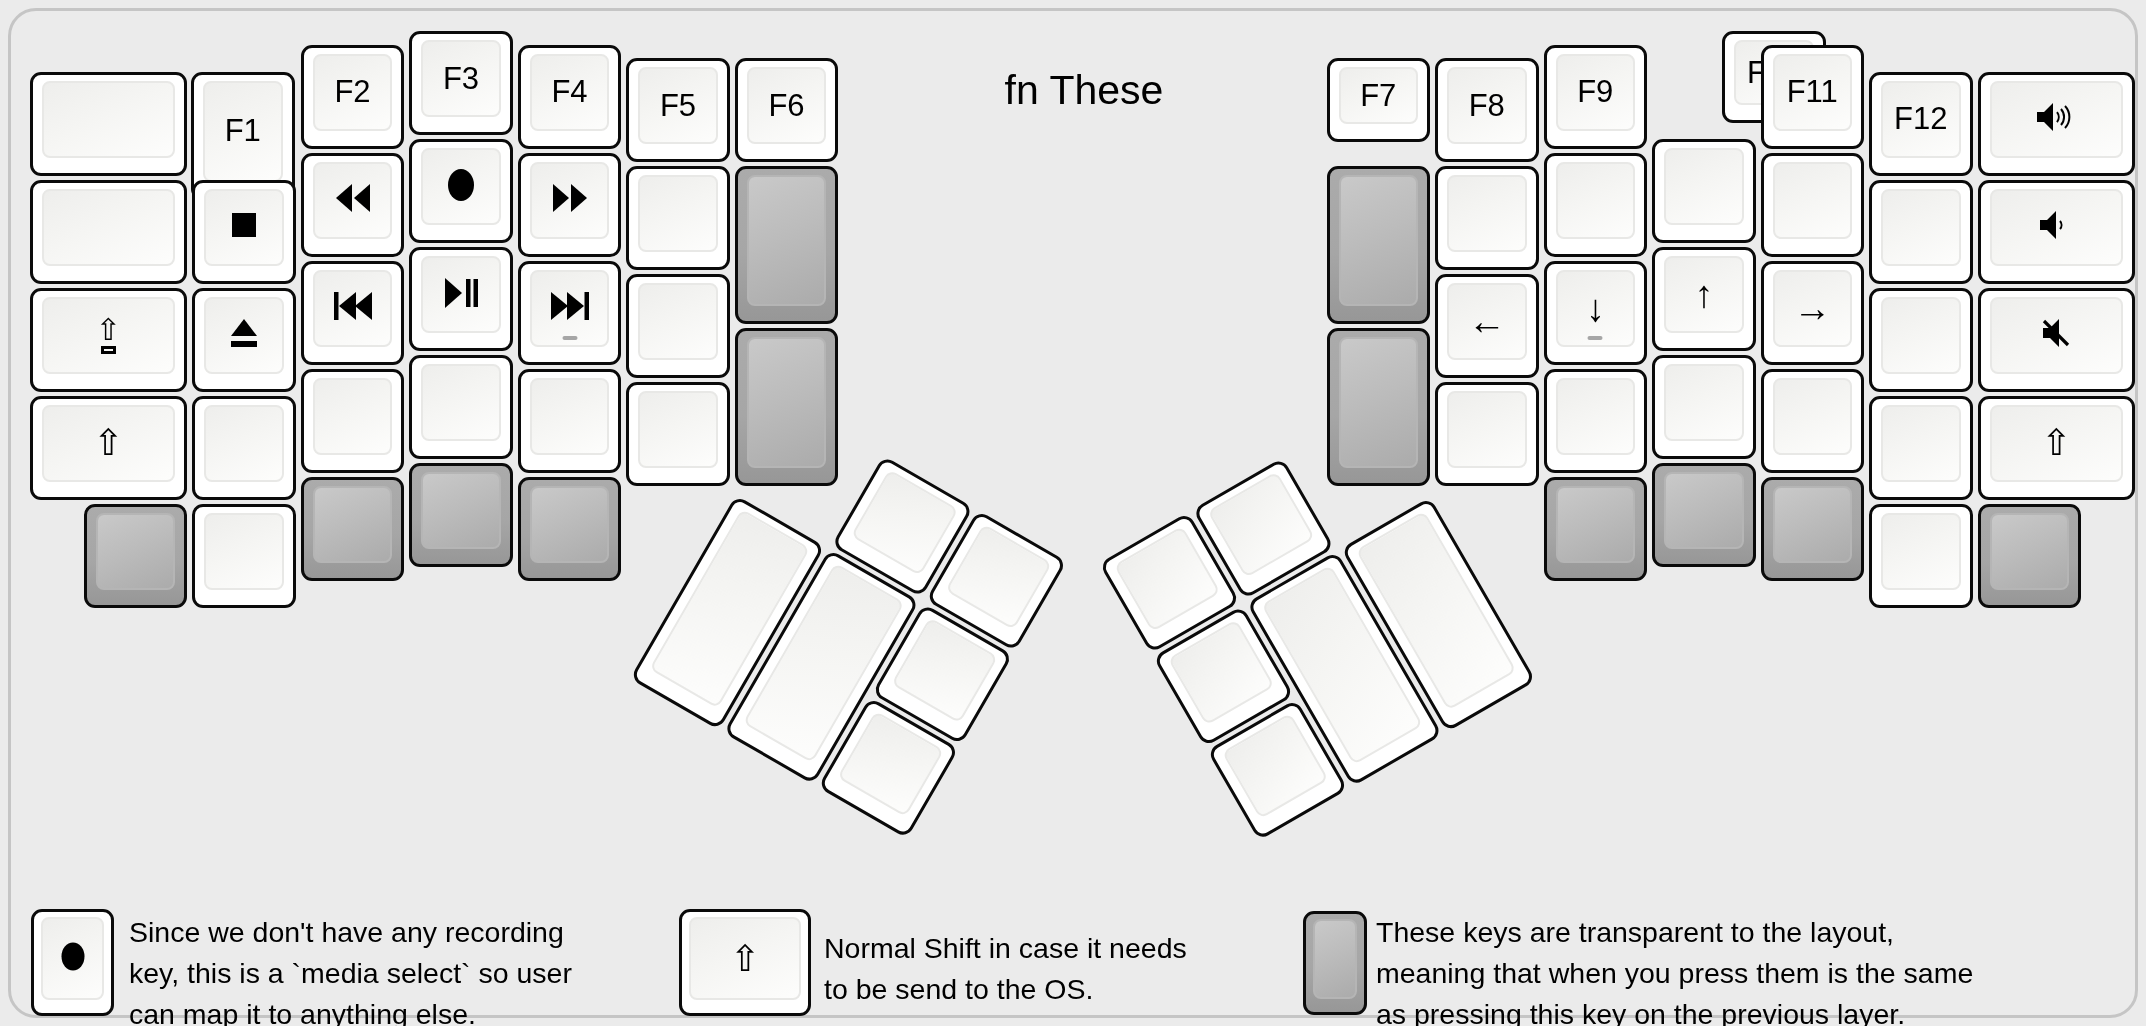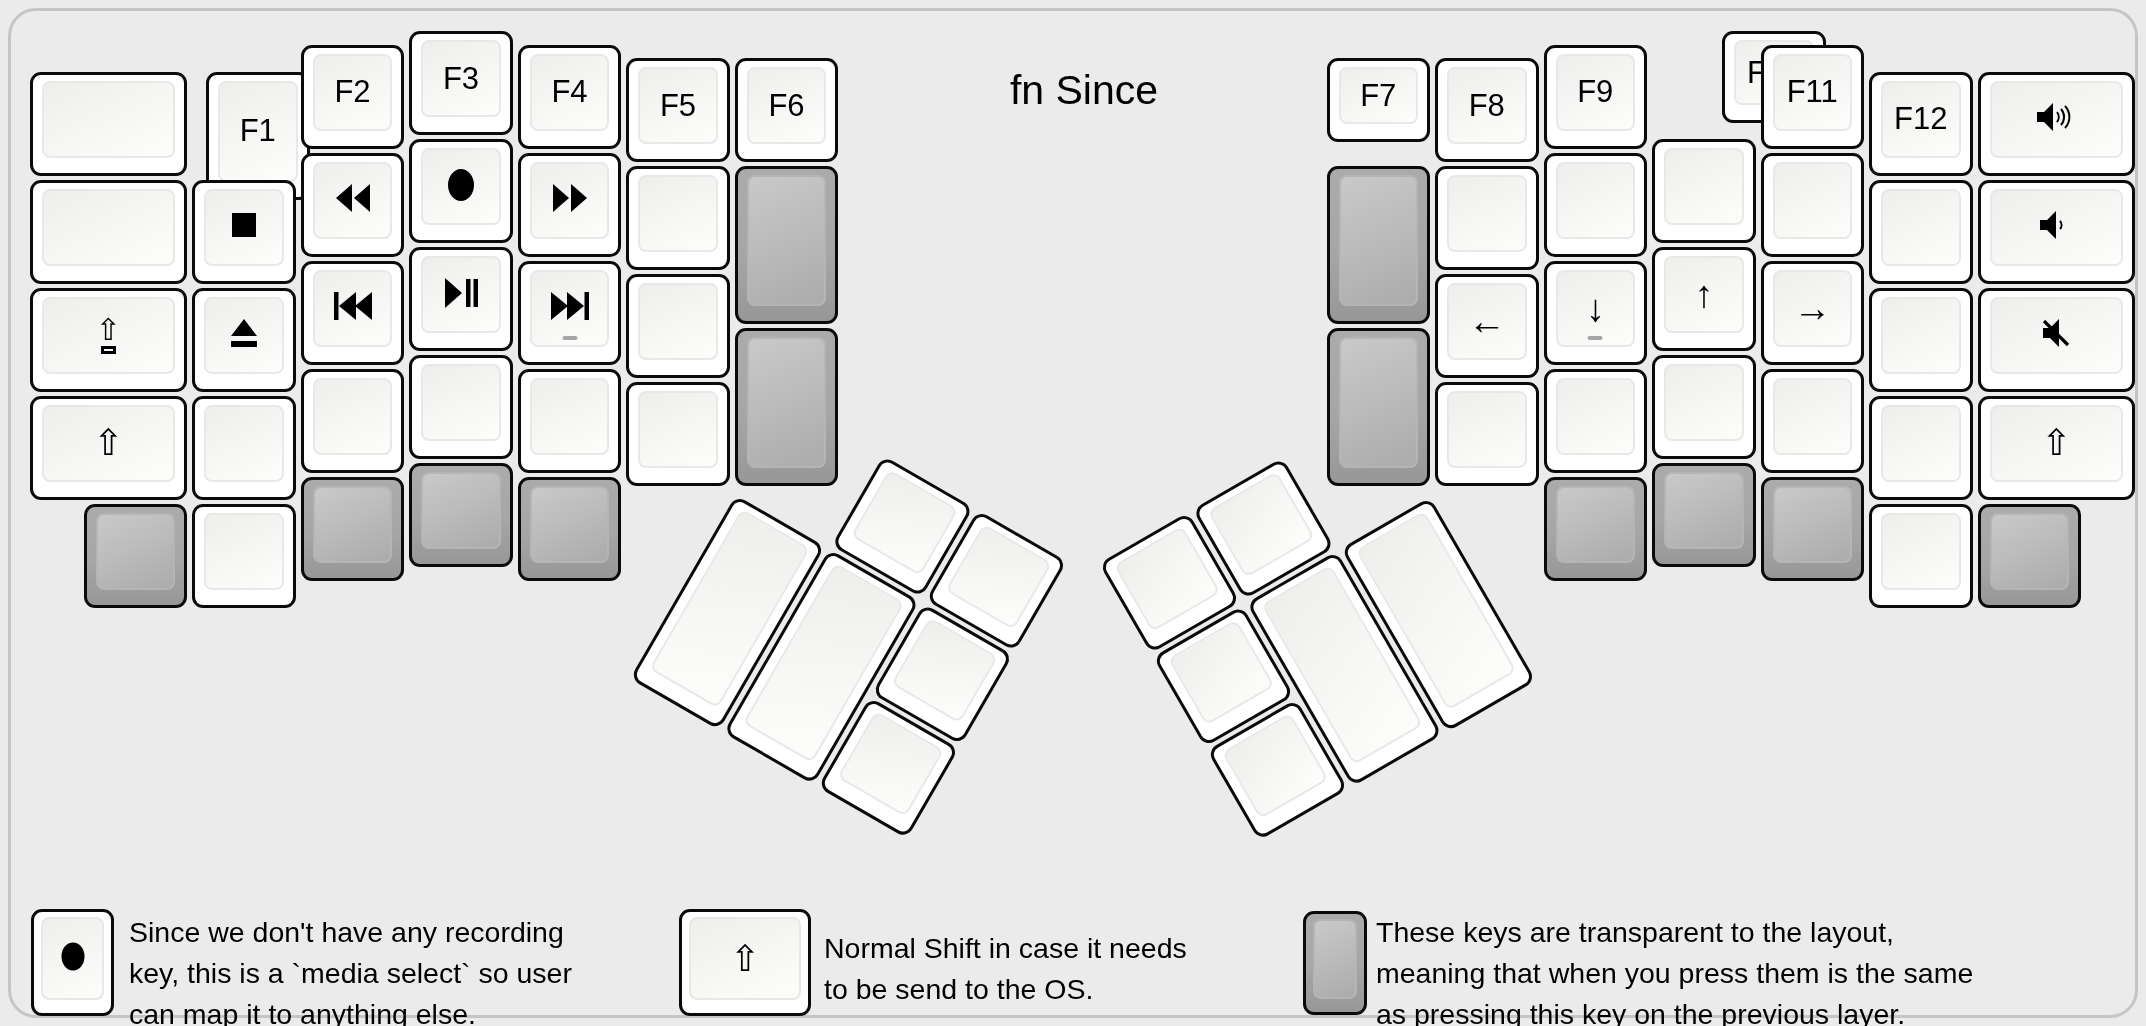--- a/index.html
+++ b/index.html
@@ -27,42 +27,42 @@
   .capsglyph .arrow{font-size:30px;line-height:28px;color:#000;}
   .capsglyph .bar{width:15px;height:8px;box-sizing:border-box;border:3px solid #000;margin-top:2px;}
   .thumb{position:absolute;width:0;height:0;transform-origin:0 0;}
   .legend-text{position:absolute;font-size:28.5px;line-height:41px;color:#000;white-space:pre-line;}
   .small-keytop .keytop{left:7px;right:7px;top:5px;bottom:13px;}
 </style>
 </head>
 <body>
 
 <div id="frame">
-  <div id="page-title">fn Since</div>
+  <div id="page-title">fn These</div>
   <div id="board-left">
       <div class="key white" style="left: 18.5px; top: 60.5px; width: 157.75px; height: 104px;">
         <div class="keytop"></div>
       </div>
       <div class="key white" style="left: 18.5px; top: 168.5px; width: 157.75px; height: 104px;">
         <div class="keytop"></div>
       </div>
       <div class="key white" style="left: 18.5px; top: 276.5px; width: 157.75px; height: 104px;">
         <div class="keytop">
           <span class="capsglyph">
             <span class="arrow">⇧</span>
             <span class="bar"></span>
           </span>
         </div>
       </div>
       <div class="key white" style="left: 18.5px; top: 384.5px; width: 157.75px; height: 104px;">
         <div class="keytop">
           <span class="klabel shift">⇧</span>
         </div>
       </div>
-      <div class="key white" style="left: 195px; top: 60.5px; width: 103.5px; height: 128px;">
+      <div class="key white" style="left: 180px; top: 60.5px; width: 103.5px; height: 128px;">
         <div class="keytop">
           <span class="klabel">F1</span>
         </div>
       </div>
       <div class="key white" style="left: 181.25px; top: 168.5px; width: 103.5px; height: 104px;">
         <div class="keytop">
           <span><svg width="26" height="26" viewBox="0 0 26 26">
               <rect x="1" y="1" width="24" height="24"></rect>
             </svg></span>
         </div>

